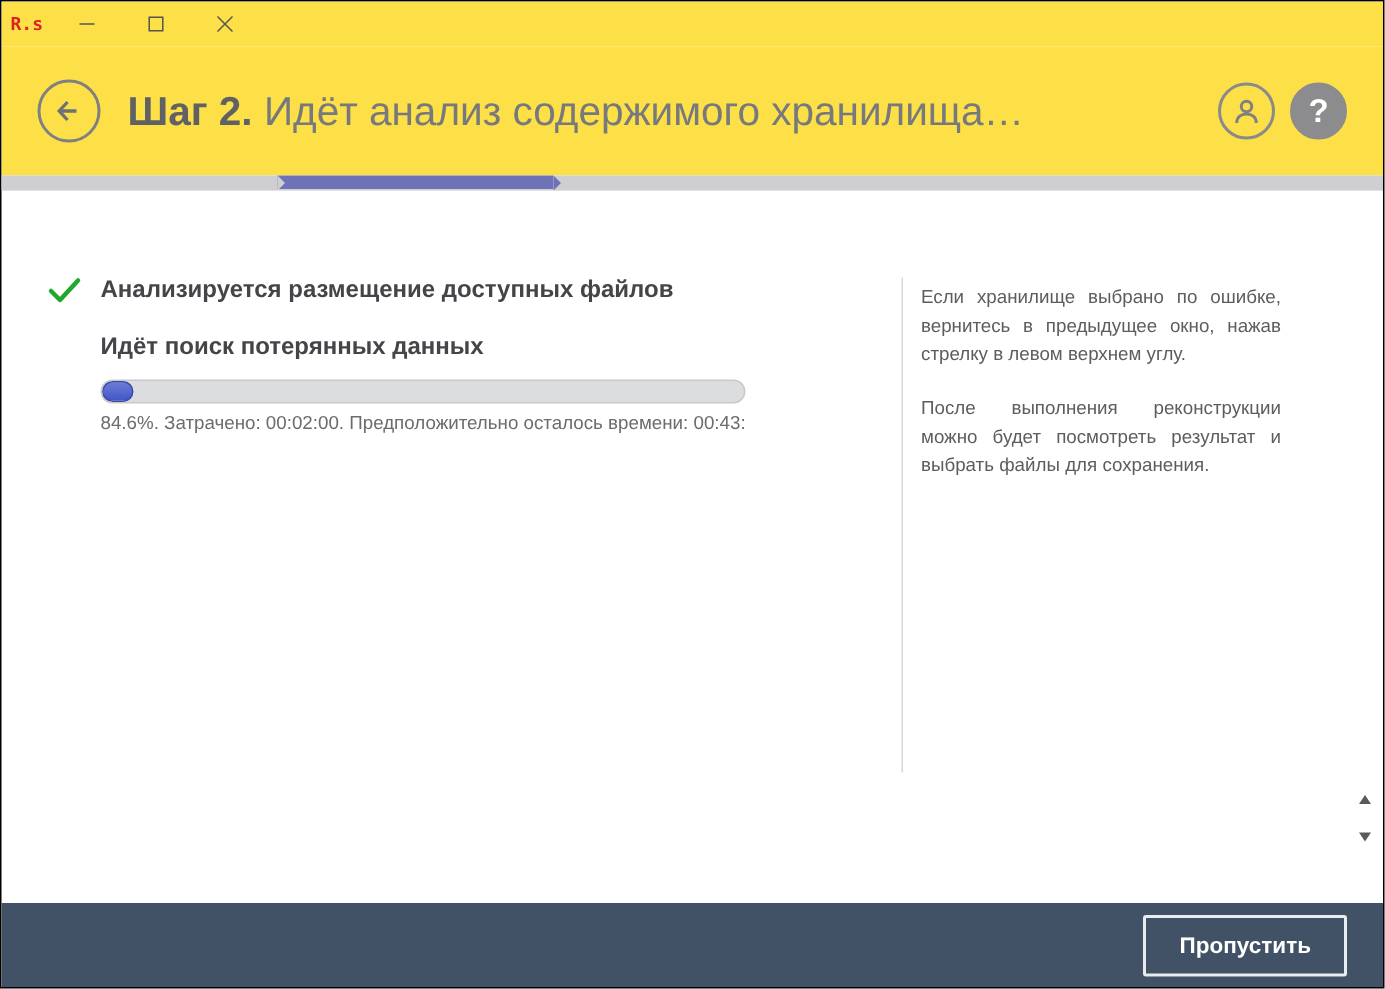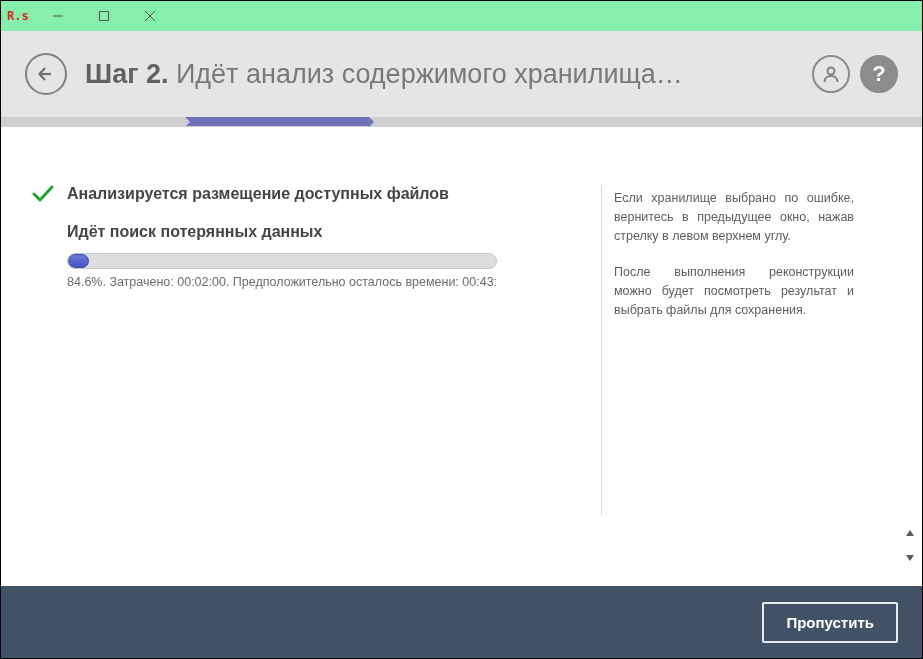--- a/index.html
+++ b/index.html
@@ -13,35 +13,35 @@
     border:1px solid #000;
   }
 
   
   .titlebar {
     height:30px;
     display:flex; align-items:center;
     padding:0 0 0 6px;
     font-size:12px;
     color:#6e6e6e;
-    background:#86efac;
+    background:#fde047;
   }
   .titlebar .logo { color:#d22; font-weight:bold; font-size:12px; margin-right:6px; font-family:monospace;}
   .titlebar .title { flex:1 1 auto; }
   .winbtns { display:flex; height:100%; }
   .winbtn {
     width:46px; height:100%;
     display:flex; align-items:center; justify-content:center;
     color:#666;
   }
   .winbtn svg { stroke:#555; stroke-width:1; fill:none; }
 
   
   .header {
-    background:#e5e5e5;
+    background:#fde047;
     height:86px;
     display:flex; align-items:center;
     padding:17px 24px;
   }
   .back-btn {
     width:42px; height:42px;
     border:2px solid #808083;
     border-radius:50%;
     display:flex; align-items:center; justify-content:center;
     margin-right:18px;
@@ -169,21 +169,21 @@
   .scroll-arrows div {
     width:17px;height:17px;
     display:flex;align-items:center;justify-content:center;
     color:#5a5a5a;font-size:10px;
   }
 
   
   .footer {
     position:absolute;
     left:0;right:0;bottom:0;
-    height:72px;
+    height:56px;
     background:#415166;
     display:flex;
     align-items:center;
     justify-content:flex-end;
     padding:0 24px;
   }
   .skip-btn {
     border:2px solid #e8ecef;
     color:#fff;
     font-size:15px;

